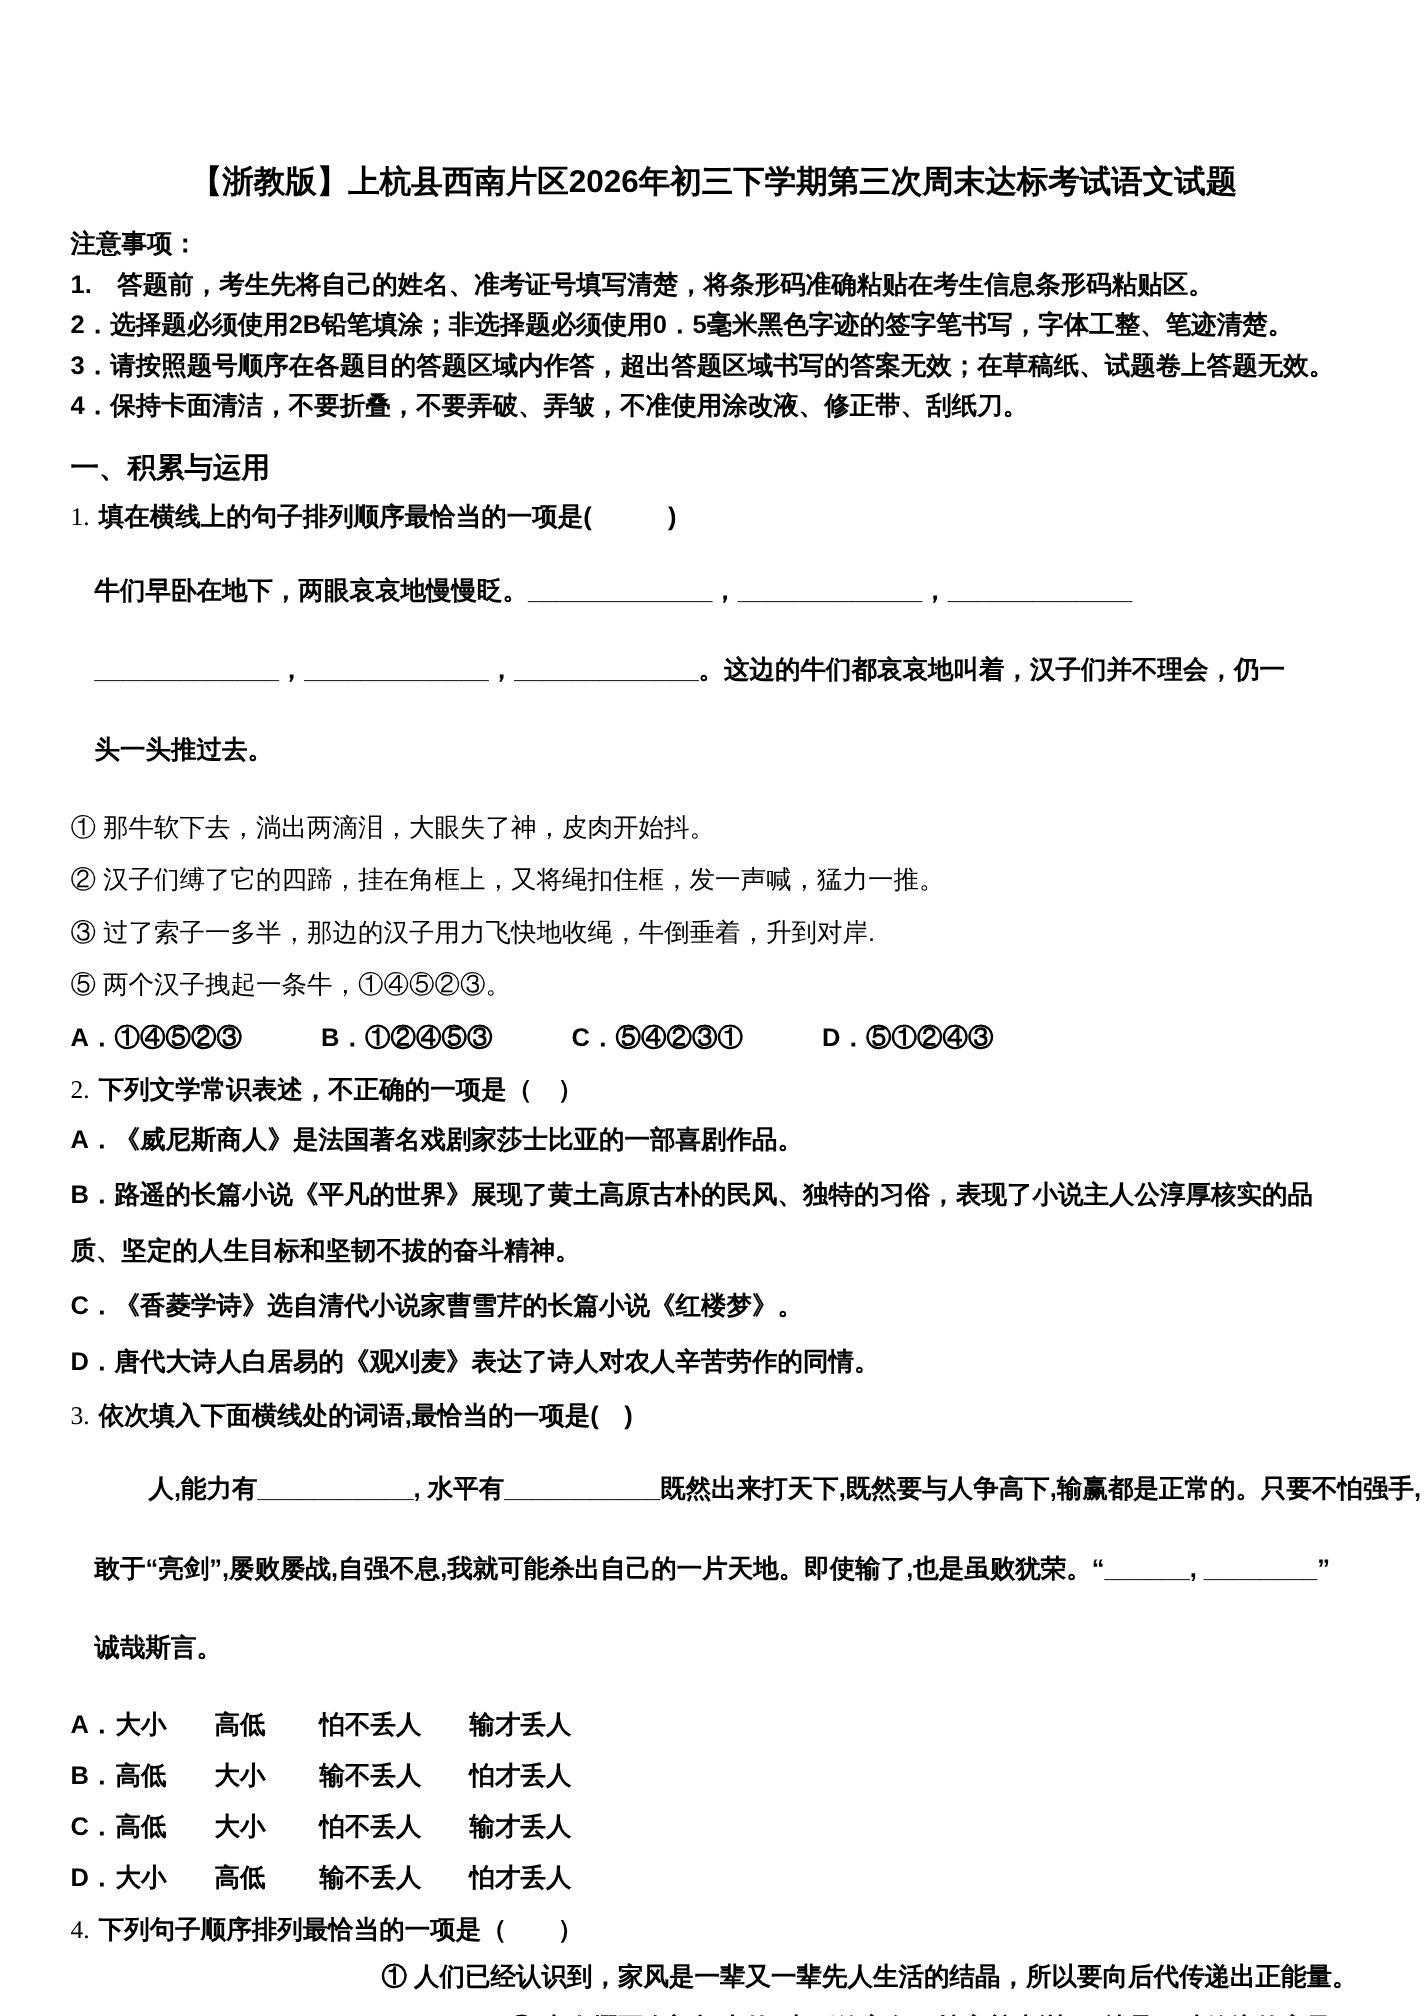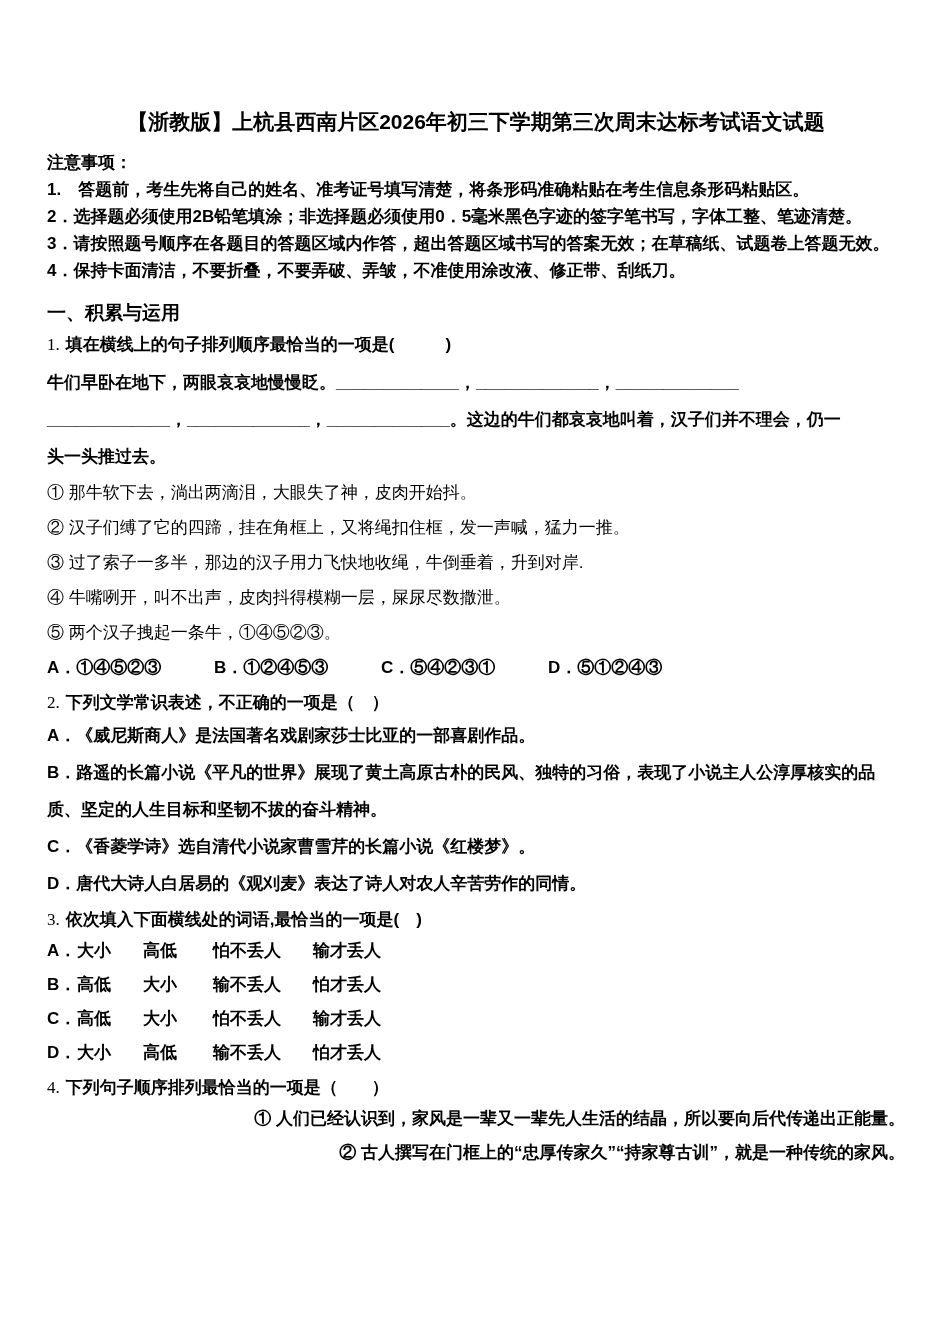--- a/index.html
+++ b/index.html
@@ -54,21 +54,21 @@
     font-size: 17px;
     font-weight: normal;
     line-height: 35px;
     margin: 0;
     white-space: nowrap;
   }
   .para-line {
     font-size: 17px;
     font-weight: bold;
     line-height: 37px;
-    margin: 0;
+    margin: 16px;
     white-space: nowrap;
   }
   .indent { text-indent: 36px; }
   .small-indent { padding-left: 8px; }
   .opts-row {
     font-size: 17px;
     font-weight: bold;
     line-height: 35px;
     margin: 0;
   }
@@ -117,21 +117,20 @@
     <p class="stem"><span class="qnum">1.</span><span>填在横线上的句子排列顺序最恰当的一项是(　　　)</span></p>
     <div style="margin-top:5px;">
       <p class="para-line">牛们早卧在地下，两眼哀哀地慢慢眨。_____________，_____________，_____________</p>
       <p class="para-line">_____________，_____________，_____________。这边的牛们都哀哀地叫着，汉子们并不理会，仍一</p>
       <p class="para-line">头一头推过去。</p>
     </div>
     <div>
       <p class="line">① 那牛软下去，淌出两滴泪，大眼失了神，皮肉开始抖。</p>
       <p class="line">② 汉子们缚了它的四蹄，挂在角框上，又将绳扣住框，发一声喊，猛力一推。</p>
       <p class="line">③ 过了索子一多半，那边的汉子用力飞快地收绳，牛倒垂着，升到对岸.</p>
-      <p class="line">④ 牛嘴咧开，叫不出声，皮肉抖得模糊一层，屎尿尽数撒泄。</p>
       <p class="line">⑤ 两个汉子拽起一条牛，①④⑤②③。</p>
     </div>
     <p class="opts-row">
       <span class="opt-inline">A．①④⑤②③</span>
       <span class="opt-inline">B．①②④⑤③</span>
       <span class="opt-inline">C．⑤④②③①</span>
       <span class="opt-inline">D．⑤①②④③</span>
     </p>
   </div>
 
@@ -140,20 +139,25 @@
     <div class="q2-opts">
       <p>A．《威尼斯商人》是法国著名戏剧家莎士比亚的一部喜剧作品。</p>
       <p>B．路遥的长篇小说《平凡的世界》展现了黄土高原古朴的民风、独特的习俗，表现了小说主人公淳厚核实的品质、坚定的人生目标和坚韧不拔的奋斗精神。</p>
       <p>C．《香菱学诗》选自清代小说家曹雪芹的长篇小说《红楼梦》。</p>
       <p>D．唐代大诗人白居易的《观刈麦》表达了诗人对农人辛苦劳作的同情。</p>
     </div>
   </div>
 
   <div class="question">
     <p class="stem"><span class="qnum">3.</span><span>依次填入下面横线处的词语,最恰当的一项是(　)</span></p>
+    <div style="margin-top:4px;">
+      <p class="para-line indent">人,能力有___________, 水平有___________既然出来打天下,既然要与人争高下,输赢都是正常的。只要不怕强手,</p>
+      <p class="para-line">敢于“亮剑”,屡败屡战,自强不息,我就可能杀出自己的一片天地。即使输了,也是虽败犹荣。“______, ________”</p>
+      <p class="para-line">诚哉斯言。</p>
+    </div>
     <div>
       <div class="q3-opt">
         <span>A．</span>
         <span>大小</span>
         <span>高低</span>
         <span>怕不丢人</span>
         <span>输才丢人</span>
       </div>
       <div class="q3-opt">
         <span>B．</span>

